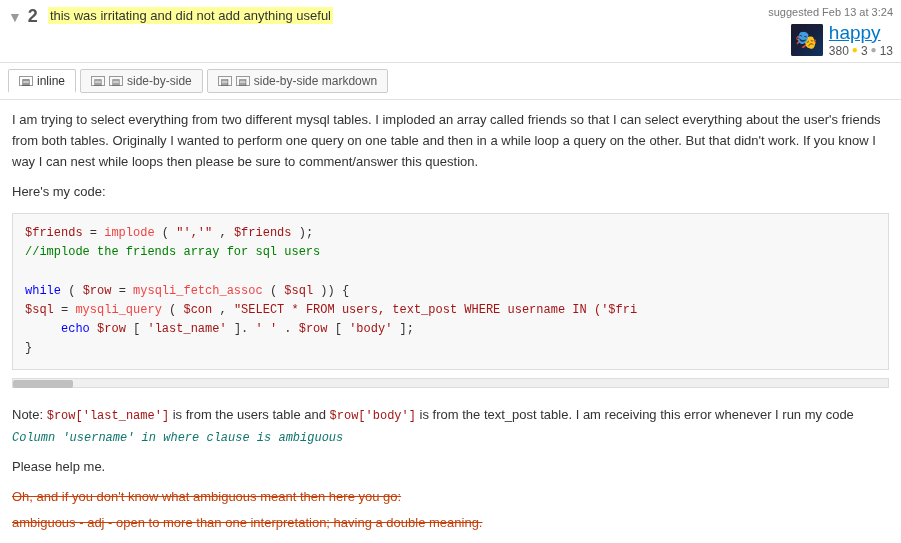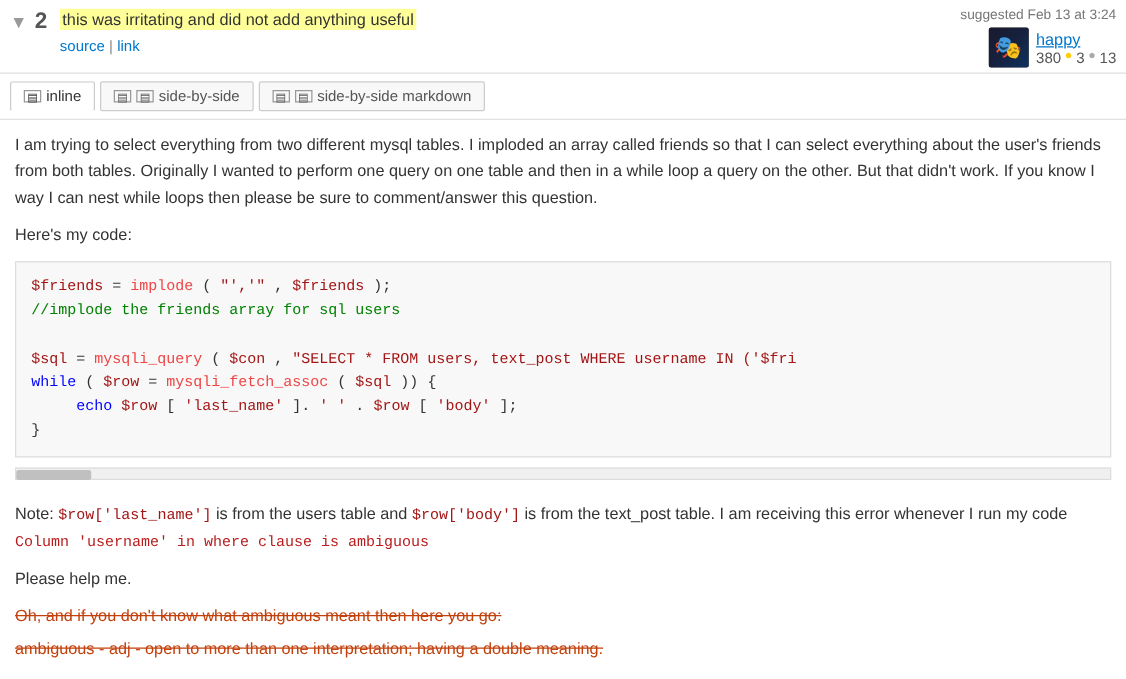--- a/index.html
+++ b/index.html
@@ -113,21 +113,21 @@
       font-size: 18px;
     }
 
     .user-details {
       display: flex;
       flex-direction: column;
     }
 
     .username {
       color: #0077cc;
-      font-size: 13px;
+      font-size: 19px;
     }
 
     .user-badges {
       display: flex;
       align-items: flex-start;
       gap: 3px;
       font-size: 12px;
       color: #555;
     }
 
@@ -231,21 +231,22 @@
     .inline-code {
       font-family: 'Courier New', Courier, monospace;
       font-size: 12px;
       color: #a31515;
       background: transparent;
     }
 
     .error-code {
       font-family: 'Courier New', Courier, monospace;
       font-size: 12px;
-      color: #b91c1c;
+      color: #0f766e;
+      font-style: italic;
     }
 
     .deleted-line {
       color: #c2410c;
       text-decoration: line-through;
       font-size: 13px;
       display: block;
       margin-bottom: 4px;
     }
   </style>
@@ -254,25 +255,20 @@
 
 <div class="top-bar">
   <div class="vote-area">
     <span class="vote-down">▼</span>
     <span class="vote-count">2</span>
   </div>
 
   <div class="suggestion-text">
     <div class="main-text">
       <span class="highlight-yellow">this was irritating and did not add anything useful</span>
-    </div>
-    <div class="source-links">
-      <a href="#">source</a>
-      <span> | </span>
-      <a href="#">link</a>
     </div>
   </div>
 
   <div class="user-info">
     <span class="suggested-date">suggested Feb 13 at 3:24</span>
     <div class="user-card">
       <div class="avatar">
         <div class="avatar-img"></div>
       </div>
       <div class="user-details">
@@ -319,37 +315,37 @@
       <span class="code-string">"','"</span>
       <span>, </span>
       <span class="code-variable">$friends</span>
       <span>);</span>
     </div>
     <div>
       <span class="code-comment">//implode the friends array for sql users</span>
     </div>
     <div>&nbsp;</div>
     <div>
-      <span class="code-variable">$sql</span>
-      <span> = </span>
-      <span class="code-function">mysqli_query</span>
-      <span>(</span>
-      <span class="code-variable">$con</span>
-      <span>, </span>
-      <span class="code-string">"SELECT * FROM users, text_post WHERE username IN ('$fri</span>
-    </div>
-    <div>
       <span class="code-keyword">while</span>
       <span> (</span>
       <span class="code-variable">$row</span>
       <span> = </span>
       <span class="code-function">mysqli_fetch_assoc</span>
       <span>(</span>
       <span class="code-variable">$sql</span>
       <span>)) {</span>
+    </div>
+    <div>
+      <span class="code-variable">$sql</span>
+      <span> = </span>
+      <span class="code-function">mysqli_query</span>
+      <span>(</span>
+      <span class="code-variable">$con</span>
+      <span>, </span>
+      <span class="code-string">"SELECT * FROM users, text_post WHERE username IN ('$fri</span>
     </div>
     <div>
       <span>&nbsp;&nbsp;&nbsp;&nbsp;</span>
       <span class="code-keyword">echo</span>
       <span> </span>
       <span class="code-variable">$row</span>
       <span>[</span>
       <span class="code-string">'last_name'</span>
       <span>].</span>
       <span class="code-string"> ' ' </span>

